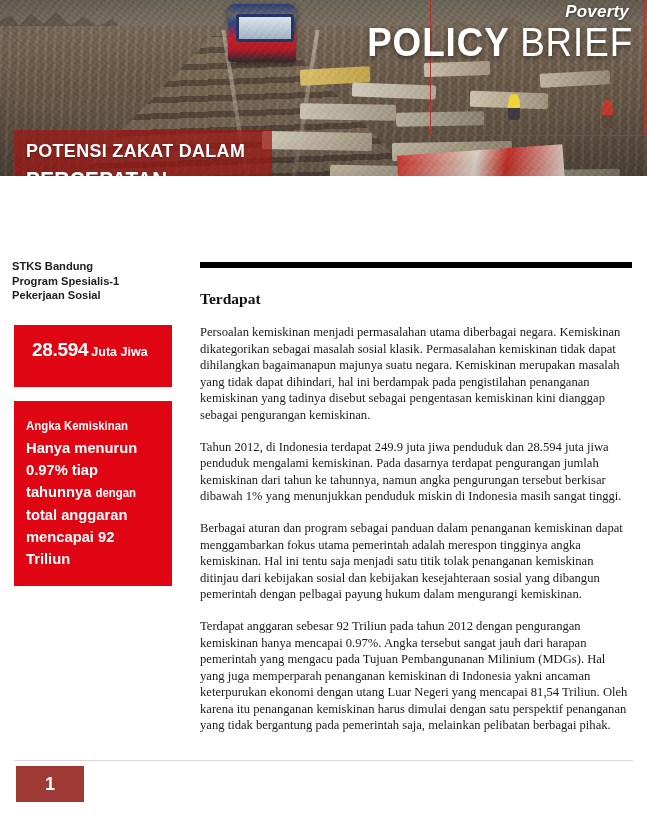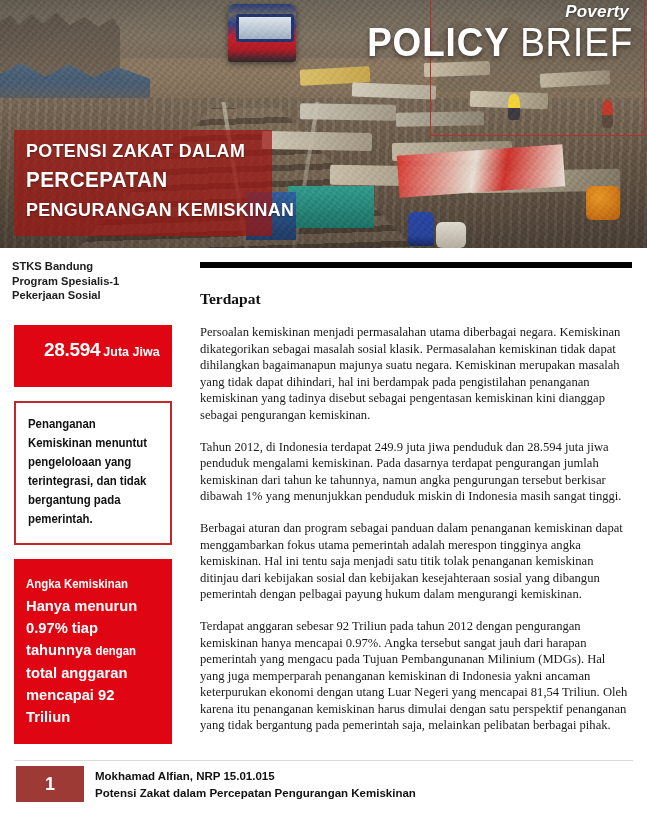--- a/index.html
+++ b/index.html
@@ -14,21 +14,21 @@
     overflow: hidden;
     font-family: "Liberation Sans", sans-serif;
     color: #1a1a1a;
   }
 
   
   #hero {
     position: absolute;
     left: 0; top: 0;
     width: 647px;
-    height: 248px;
+    height: 176px;
     overflow: hidden;
     background: #6b5a4c;
   }
   
   .photo-base {
     position: absolute; inset: 0;
     background:
       linear-gradient(180deg, rgba(0,0,0,0.18) 0%, rgba(0,0,0,0.02) 26%, rgba(0,0,0,0.10) 60%, rgba(0,0,0,0.30) 100%),
       linear-gradient(180deg, #7d6a57 0%, #8a7561 14%, #8d7a63 30%, #7f6c58 52%, #6e5c4b 74%, #5c4d40 100%);
   }
@@ -219,21 +219,21 @@
     transform-origin: left top;
   }
 
   .stat-box {
     margin: 0 18px 0 14px;
     box-sizing: border-box;
   }
   #stat-box-1 {
     margin-top: 22px;
     background: #e00512;
-    padding: 14px 12px 16px 30px;
+    padding: 14px 12px 16px 18px;
   }
   #stat-1-headline {
     color: #ffffff;
     margin-bottom: 10px;
     white-space: nowrap;
   }
   #stat-1-headline .num {
     font-size: 19px; font-weight: bold; letter-spacing: -.3px;
   }
   #stat-1-headline .unit {
@@ -397,39 +397,32 @@
       <div>Pekerjaan Sosial</div>
     </div>
   </div>
 
   <div class="stat-box" id="stat-box-1">
     <div id="stat-1-headline">
       <span class="num">28.594</span><span class="unit">Juta Jiwa</span>
     </div>
   </div>
 
-  <div class="stat-box" id="stat-box-2">
-    <div id="stat-2-body">Penanganan Kemiskinan menuntut pengeloloaan yang terintegrasi, dan tidak bergantung pada pemerintah.</div>
-  </div>
 
   <div class="stat-box" id="stat-box-3">
     <div id="stat-3-body"><span class="sm">Angka Kemiskinan </span><span class="lg">Hanya menurun 0.97% </span><span class="lg">tiap tahunnya </span><span class="sm">dengan </span><span class="lg">total anggaran mencapai 92 Triliun</span></div>
   </div>
 
 </div>
 
 <div id="main-col">
   <div id="main-rule"></div>
   <div id="main-heading">Terdapat</div>
   <p class="body-par">Persoalan kemiskinan menjadi permasalahan utama diberbagai negara. Kemiskinan dikategorikan sebagai masalah sosial klasik. Permasalahan kemiskinan tidak dapat dihilangkan bagaimanapun majunya suatu negara. Kemiskinan merupakan masalah yang tidak dapat dihindari, hal ini berdampak pada pengistilahan penanganan kemiskinan yang tadinya disebut sebagai pengentasan kemiskinan kini dianggap sebagai pengurangan kemiskinan.</p>
   <p class="body-par">Tahun 2012, di Indonesia terdapat 249.9 juta jiwa penduduk dan 28.594 juta jiwa penduduk mengalami kemiskinan. Pada dasarnya terdapat pengurangan jumlah kemiskinan dari tahun ke tahunnya, namun angka pengurungan tersebut berkisar dibawah 1% yang menunjukkan penduduk miskin di Indonesia masih sangat tinggi.</p>
   <p class="body-par">Berbagai aturan dan program sebagai panduan dalam penanganan kemiskinan dapat menggambarkan fokus utama pemerintah adalah merespon tingginya angka kemiskinan. Hal ini tentu saja menjadi satu titik tolak penanganan kemiskinan ditinjau dari kebijakan sosial dan kebijakan kesejahteraan sosial yang dibangun pemerintah dengan pelbagai payung hukum dalam mengurangi kemiskinan.</p>
   <p class="body-par">Terdapat anggaran sebesar 92 Triliun pada tahun 2012 dengan pengurangan kemiskinan hanya mencapai 0.97%. Angka tersebut sangat jauh dari harapan pemerintah yang mengacu pada Tujuan Pembangunanan Milinium (MDGs). Hal yang juga memperparah penanganan kemiskinan di Indonesia yakni ancaman keterpurukan ekonomi dengan utang Luar Negeri yang mencapai 81,54 Triliun. Oleh karena itu penanganan kemiskinan harus dimulai dengan satu perspektif penanganan yang tidak bergantung pada pemerintah saja, melainkan pelibatan berbagai pihak.</p>
 </div>
 
 <div id="footer">
   <div id="footer-rule"></div>
   <div id="page-badge">1</div>
-  <div id="footer-text">
-    <div>Mokhamad Alfian,  NRP 15.01.015</div>
-    <div>Potensi Zakat dalam Percepatan Pengurangan Kemiskinan</div>
-  </div>
 </div>
 
 </body></html>

